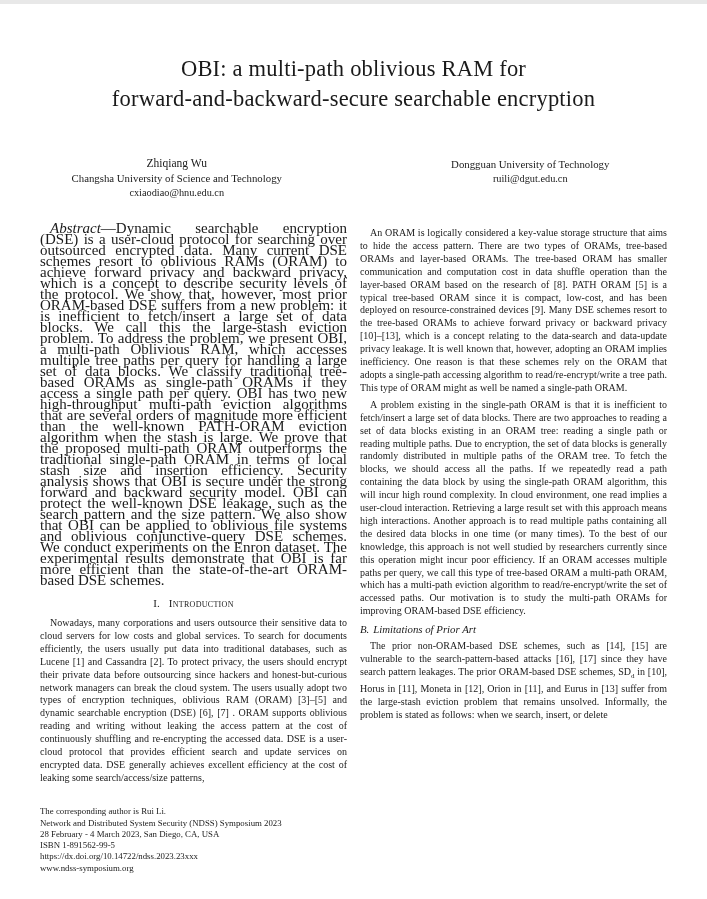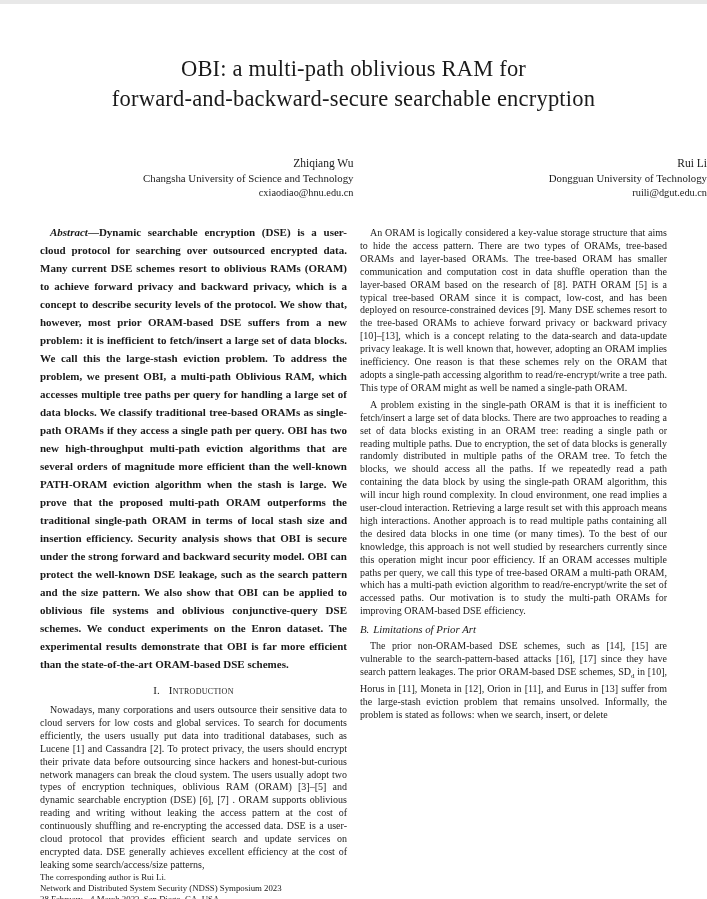--- a/index.html
+++ b/index.html
@@ -15,39 +15,39 @@
   }
   .title-block { padding-top: 50px; text-align: center; }
   .title-line {
     font-size: 22.5px; line-height: 30px; font-weight: normal;
     letter-spacing: 0.2px;
   }
   .authors {
     display: flex; justify-content: center;
     margin-top: 42px;
   }
-  .author { width: 50%; text-align: right; }
+  .author { width: 50%; text-align: center; }
   .author-name { font-size: 11.5px; line-height: 14px; }
   .author-affiliation { font-size: 10.8px; line-height: 13px; margin-top: 2px; }
   .author-email { font-size: 10.3px; line-height: 13px; margin-top: 1px; }
 
   .columns {
     display: flex;
     gap: 13px;
     padding: 0 40px;
     margin-top: 24px;
     height: 655px;
     box-sizing: content-box;
   }
   .col { width: 307px; display: flex; flex-direction: column; }
 
   .abstract {
     margin: 0;
-    font-size: 11px; line-height: 18px;
-    font-weight: bold;
+    font-size: 15px; line-height: 11px;
+    font-weight: normal;
     text-align: justify;
     text-indent: 10px;
   }
   .abstract-label { font-style: italic; }
 
   .section-heading {
     margin: 10px 0 7px 0;
     text-align: center;
     font-size: 11px; line-height: 14px;
     font-weight: normal;
@@ -88,21 +88,20 @@
     <div class="title-line">forward-and-backward-secure searchable encryption</div>
   </div>
 
   <div class="authors">
     <div class="author">
       <div class="author-name">Zhiqiang Wu</div>
       <div class="author-affiliation">Changsha University of Science and Technology</div>
       <div class="author-email">cxiaodiao@hnu.edu.cn</div>
     </div>
     <div class="author">
-      <div class="author-name">Rui Li</div>
       <div class="author-affiliation">Dongguan University of Technology</div>
       <div class="author-email">ruili@dgut.edu.cn</div>
     </div>
   </div>
 
   <div class="columns">
 
     <div class="col">
       <p class="abstract"><span class="abstract-label">Abstract</span><span>—Dynamic searchable encryption (DSE) is a user-cloud protocol for searching over outsourced encrypted data. Many current DSE schemes resort to oblivious RAMs (ORAM) to achieve forward privacy and backward privacy, which is a concept to describe security levels of the protocol. We show that, however, most prior ORAM-based DSE suffers from a new problem: it is inefficient to fetch/insert a large set of data blocks. We call this the large-stash eviction problem. To address the problem, we present OBI, a multi-path Oblivious RAM, which accesses multiple tree paths per query for handling a large set of data blocks. We classify traditional tree-based ORAMs as single-path ORAMs if they access a single path per query. OBI has two new high-throughput multi-path eviction algorithms that are several orders of magnitude more efficient than the well-known PATH-ORAM eviction algorithm when the stash is large. We prove that the proposed multi-path ORAM outperforms the traditional single-path ORAM in terms of local stash size and insertion efficiency. Security analysis shows that OBI is secure under the strong forward and backward security model. OBI can protect the well-known DSE leakage, such as the search pattern and the size pattern. We also show that OBI can be applied to oblivious file systems and oblivious conjunctive-query DSE schemes. We conduct experiments on the Enron dataset. The experimental results demonstrate that OBI is far more efficient than the state-of-the-art ORAM-based DSE schemes.</span></p>
 

